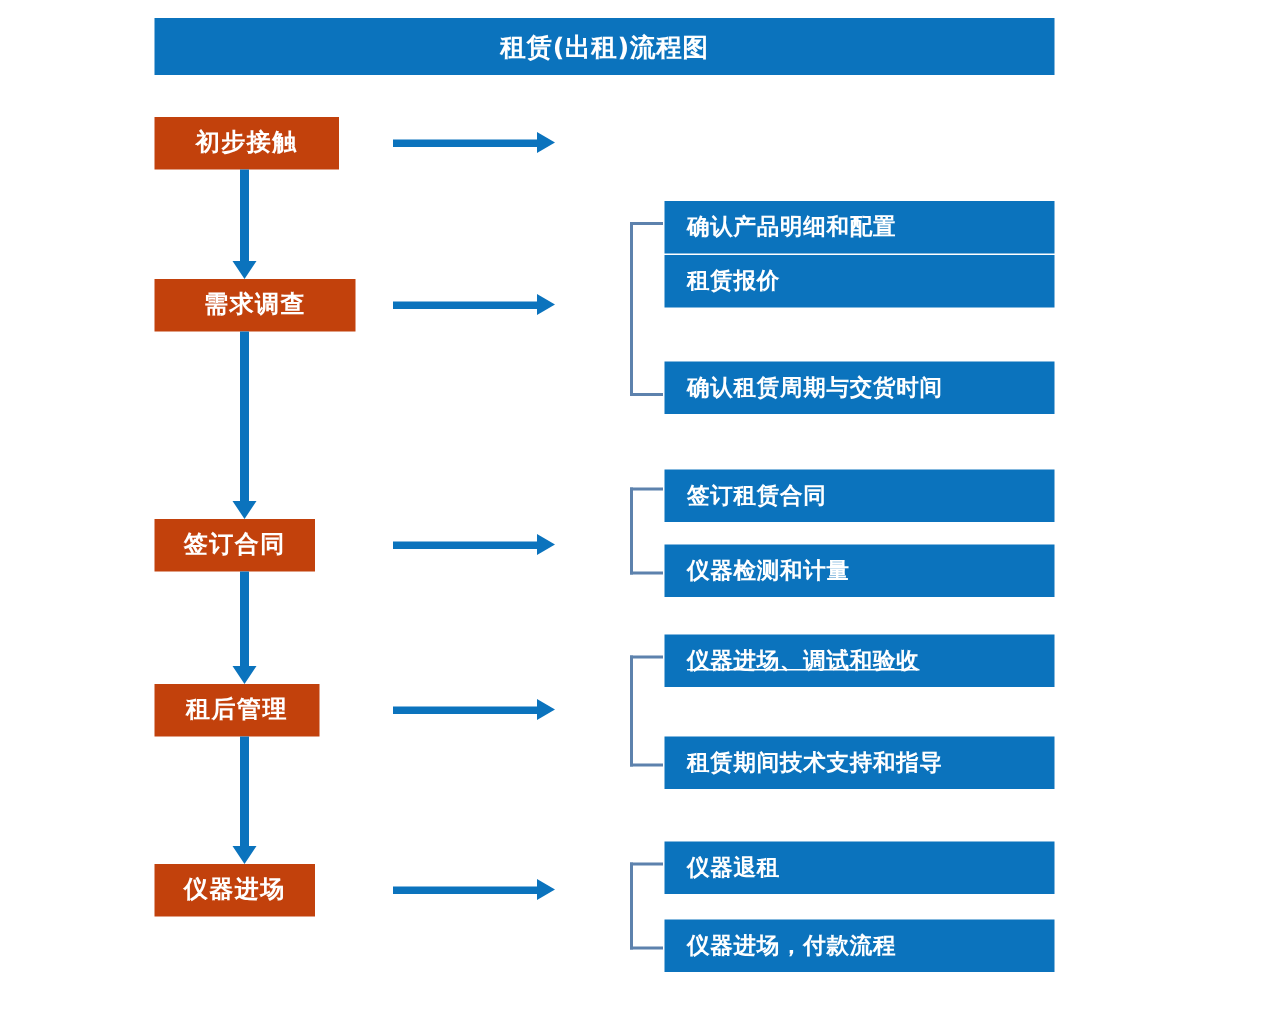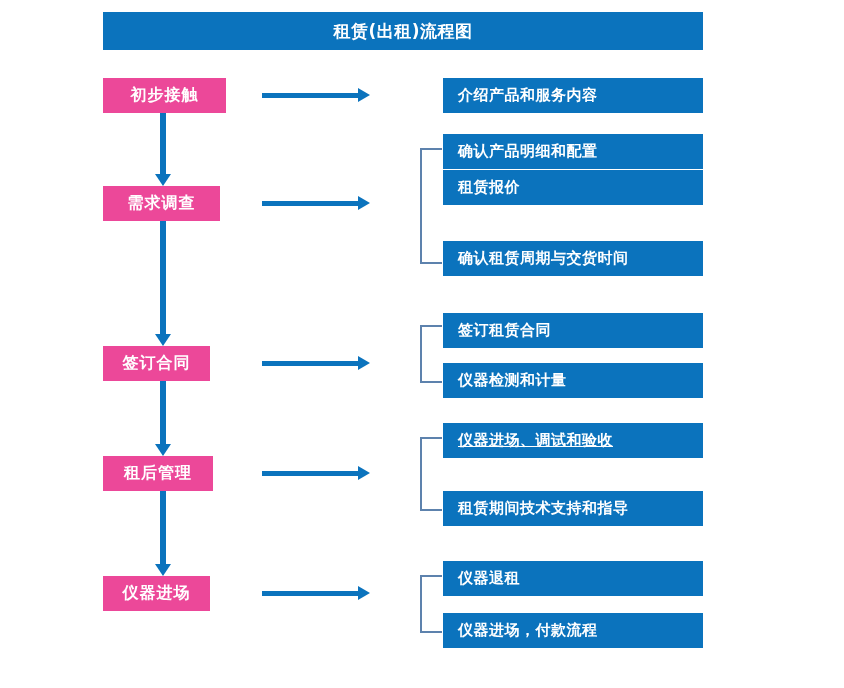--- a/index.html
+++ b/index.html
@@ -32,21 +32,21 @@
     align-items: center;
     justify-content: center;
     font-size: 17px;
     font-weight: bold;
     letter-spacing: 0.5px;
   }
 
   
   .stage-box {
     position: absolute;
-    background: #ec4899;
+    background: #c2410c;
     color: #ffffff;
     display: flex;
     align-items: center;
     justify-content: center;
     font-size: 16px;
     font-weight: bold;
     height: 35px;
     letter-spacing: 1px;
   }
 
@@ -122,21 +122,21 @@
   }
 </style>
 </head>
 <body>
 
 <div id="canvas">
 
   <div class="title-bar">租赁(出租)流程图</div>
 
   <div class="stage-box" style="left:103px;top:78px;width:123px;">初步接触</div>
-  <div class="stage-box" style="left:103px;top:186px;width:117px;">需求调查</div>
+  <div class="stage-box" style="left:103px;top:186px;width:134px;">需求调查</div>
   <div class="stage-box" style="left:103px;top:346px;width:107px;">签订合同</div>
   <div class="stage-box" style="left:103px;top:456px;width:110px;">租后管理</div>
   <div class="stage-box" style="left:103px;top:576px;width:107px;">仪器进场</div>
 
   <div class="arrow-h" style="left:262px;top:88px;width:110px;">
     <div class="shaft" style="width:98px;"></div>
     <div class="head" style="left:96px;"></div>
   </div>
   <div class="arrow-h" style="left:262px;top:196px;width:110px;">
     <div class="shaft" style="width:98px;"></div>
@@ -170,21 +170,20 @@
   <div class="arrow-v" style="left:155px;top:491px;height:85px;">
     <div class="shaft" style="height:73px;"></div>
     <div class="head" style="top:73px;"></div>
   </div>
 
   <div class="bracket" style="left:420px;top:148px;height:116px;"></div>
   <div class="bracket" style="left:420px;top:325px;height:58px;"></div>
   <div class="bracket" style="left:420px;top:437px;height:74px;"></div>
   <div class="bracket" style="left:420px;top:575px;height:58px;"></div>
 
-  <div class="detail-box" style="top:78px;">介绍产品和服务内容</div>
   <div class="detail-box" style="top:134px;">确认产品明细和配置</div>
   <div class="detail-box" style="top:170px;">租赁报价</div>
   <div class="detail-box" style="top:241px;">确认租赁周期与交货时间</div>
   <div class="detail-box" style="top:313px;">签订租赁合同</div>
   <div class="detail-box" style="top:363px;">仪器检测和计量</div>
   <div class="detail-box" style="top:423px;text-decoration:underline;">仪器进场、调试和验收</div>
   <div class="detail-box" style="top:491px;">租赁期间技术支持和指导</div>
   <div class="detail-box" style="top:561px;">仪器退租</div>
   <div class="detail-box" style="top:613px;">仪器进场，付款流程</div>
 

